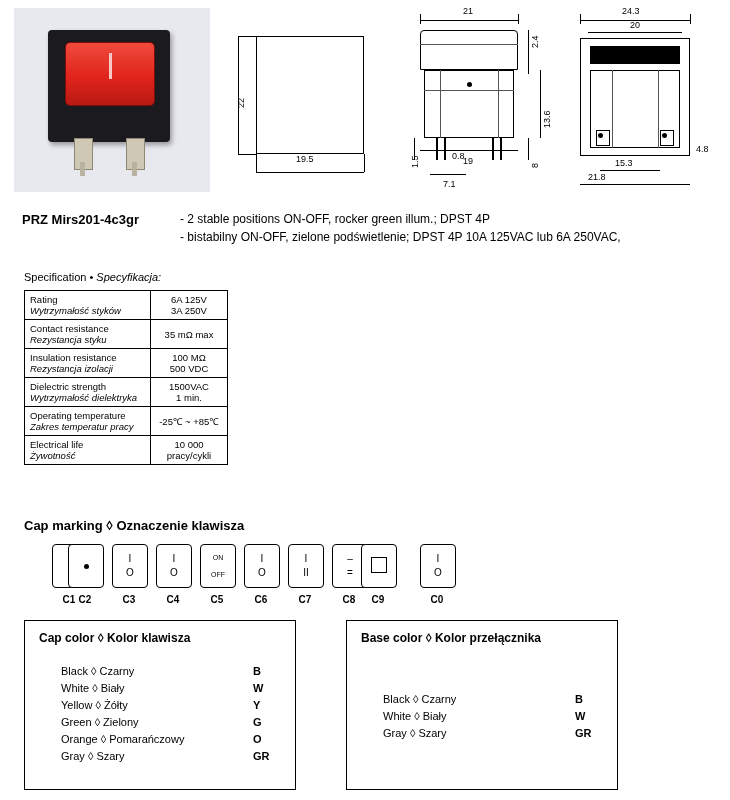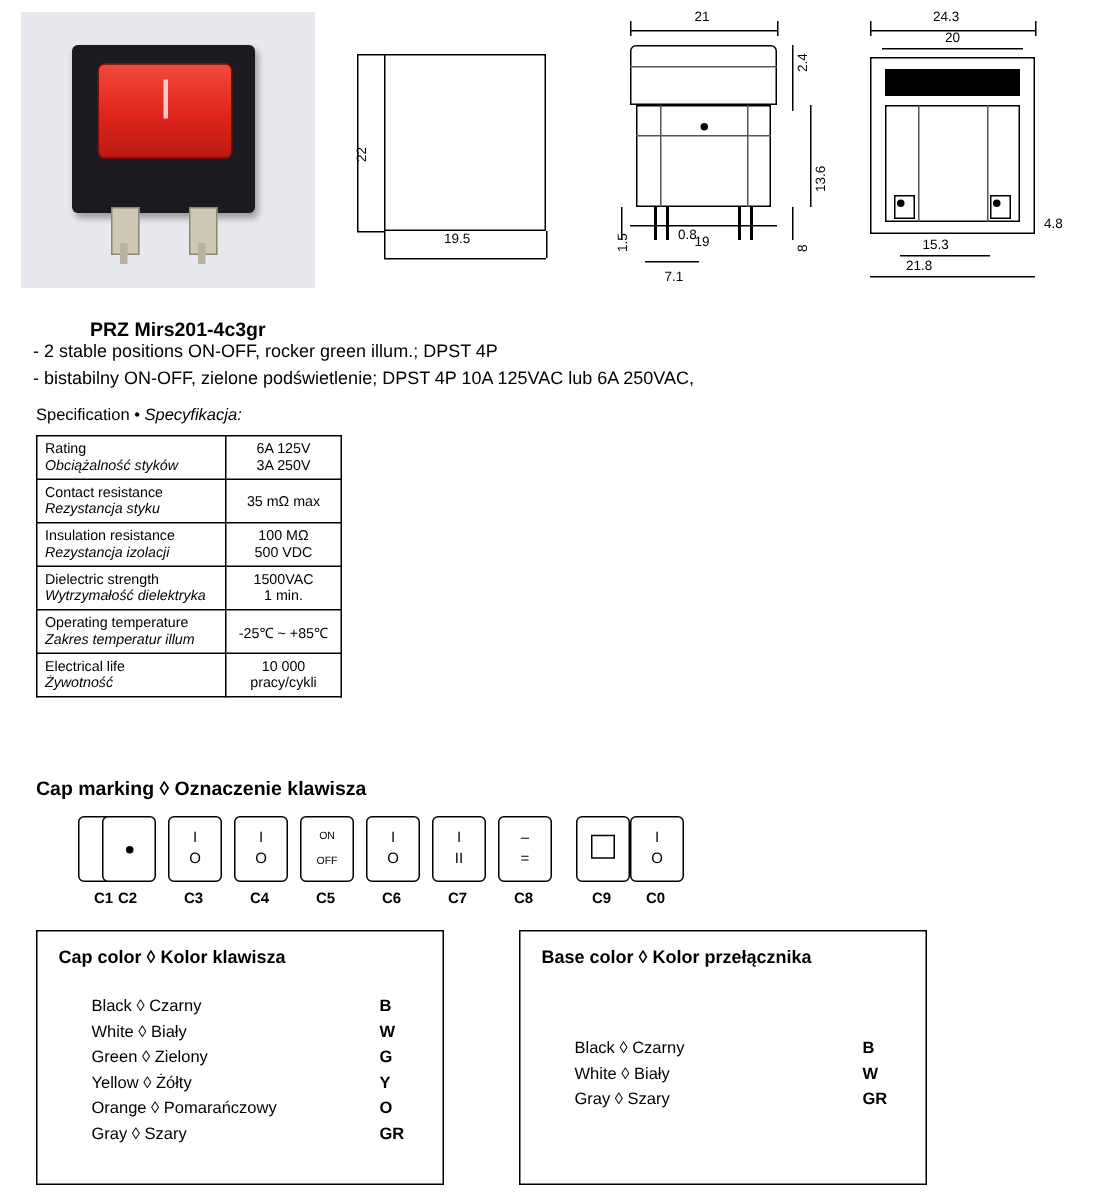--- a/index.html
+++ b/index.html
@@ -103,21 +103,20 @@
     position: absolute;
     left: 22px; top: 212px;
     width: 700px;
   }
   #prz-code {
     font-weight: bold;
     font-size: 13px;
     display: inline-block;
     width: 158px;
     vertical-align: top;
-    margin-left: 38px;
   }
   #desc-wrap {
     display: inline-block;
     vertical-align: top;
     font-size: 12px;
     width: 530px;
   }
   #desc-line-1 { display: block; }
   #desc-line-2 { display: block; margin-top: 4px; }
 
@@ -313,39 +312,39 @@
     <div class="ln ln-v" style="left:612px; top:70px; height:78px; background:#555;"></div>
     <div class="ln ln-v" style="left:658px; top:70px; height:78px; background:#555;"></div>
     <div class="rect-outline" style="left:596px; top:130px; width:14px; height:16px;"></div>
     <div class="rect-outline" style="left:660px; top:130px; width:14px; height:16px;"></div>
     <div class="dot" style="left:600px; top:135px;"></div>
     <div class="dot" style="left:664px; top:135px;"></div>
 
     <div class="ln ln-h" style="left:600px; top:170px; width:60px;"></div>
     <div class="dim-text" style="left:615px; top:158px;">15.3</div>
     <div class="ln ln-h" style="left:580px; top:184px; width:110px;"></div>
-    <div class="dim-text" style="left:604px; top:172px;">21.8</div>
+    <div class="dim-text" style="left:588px; top:172px;">21.8</div>
     <div class="dim-text" style="left:696px; top:144px;">4.8</div>
   </div>
 </div>
 
 <div id="title-block">
   <span id="prz-code">PRZ Mirs201-4c3gr</span><span id="desc-wrap"><span id="desc-line-1">- 2 stable positions ON-OFF, rocker green illum.; DPST 4P</span><span id="desc-line-2">- bistabilny ON-OFF, zielone podświetlenie; DPST 4P 10A 125VAC lub 6A 250VAC,</span></span>
 </div>
 
 <div id="spec-label">
   <span>Specification</span><span> • </span><i>Specyfikacja:</i>
 </div>
 
 <table id="spec-table">
   <tbody>
     <tr>
       <td>
         <span>Rating</span>
-        <span class="it">Obciążalność styków</span>
+        <span class="it">Wytrzymałość styków</span>
       </td>
       <td class="val">
         <span>6A 125V</span><br>
         <span>3A 250V</span>
       </td>
     </tr>
     <tr>
       <td>
         <span>Contact resistance</span>
         <span class="it">Rezystancja styku</span>
@@ -370,21 +369,21 @@
         <span class="it">Wytrzymałość dielektryka</span>
       </td>
       <td class="val">
         <span>1500VAC</span><br>
         <span>1 min.</span>
       </td>
     </tr>
     <tr>
       <td>
         <span>Operating temperature</span>
-        <span class="it">Zakres temperatur illum</span>
+        <span class="it">Zakres temperatur pracy</span>
       </td>
       <td class="val">
         <span>-25℃ ~ +85℃</span>
       </td>
     </tr>
     <tr>
       <td>
         <span>Electrical life</span>
         <span class="it">Żywotność</span>
       </td>
@@ -453,21 +452,21 @@
   </div>
 
   <div class="cap-item" style="left:308px;">
     <div class="cap-box">
       <div class="cap-sym top">–</div>
       <div class="cap-sym bot">=</div>
     </div>
     <div class="cap-label">C8</div>
   </div>
 
-  <div class="cap-item" style="left:360px;">
+  <div class="cap-item" style="left:337px;">
     <div class="cap-box">
       <div class="cap-sym mid"><span class="sqr"></span></div>
     </div>
     <div class="cap-label">C9</div>
   </div>
 
   <div class="cap-item" style="left:396px;">
     <div class="cap-box">
       <div class="cap-sym top">I</div>
       <div class="cap-sym bot">O</div>
@@ -481,26 +480,26 @@
   <div class="color-list" id="cap-color-list">
     <div class="color-row">
       <span class="color-name">Black ◊ Czarny</span>
       <span class="color-code">B</span>
     </div>
     <div class="color-row">
       <span class="color-name">White ◊ Biały</span>
       <span class="color-code">W</span>
     </div>
     <div class="color-row">
+      <span class="color-name">Yellow ◊ Żółty</span>
+      <span class="color-code">Y</span>
+    </div>
+    <div class="color-row">
       <span class="color-name">Green ◊ Zielony</span>
       <span class="color-code">G</span>
-    </div>
-    <div class="color-row">
-      <span class="color-name">Yellow ◊ Żółty</span>
-      <span class="color-code">Y</span>
     </div>
     <div class="color-row">
       <span class="color-name">Orange ◊ Pomarańczowy</span>
       <span class="color-code">O</span>
     </div>
     <div class="color-row">
       <span class="color-name">Gray ◊ Szary</span>
       <span class="color-code">GR</span>
     </div>
   </div>

